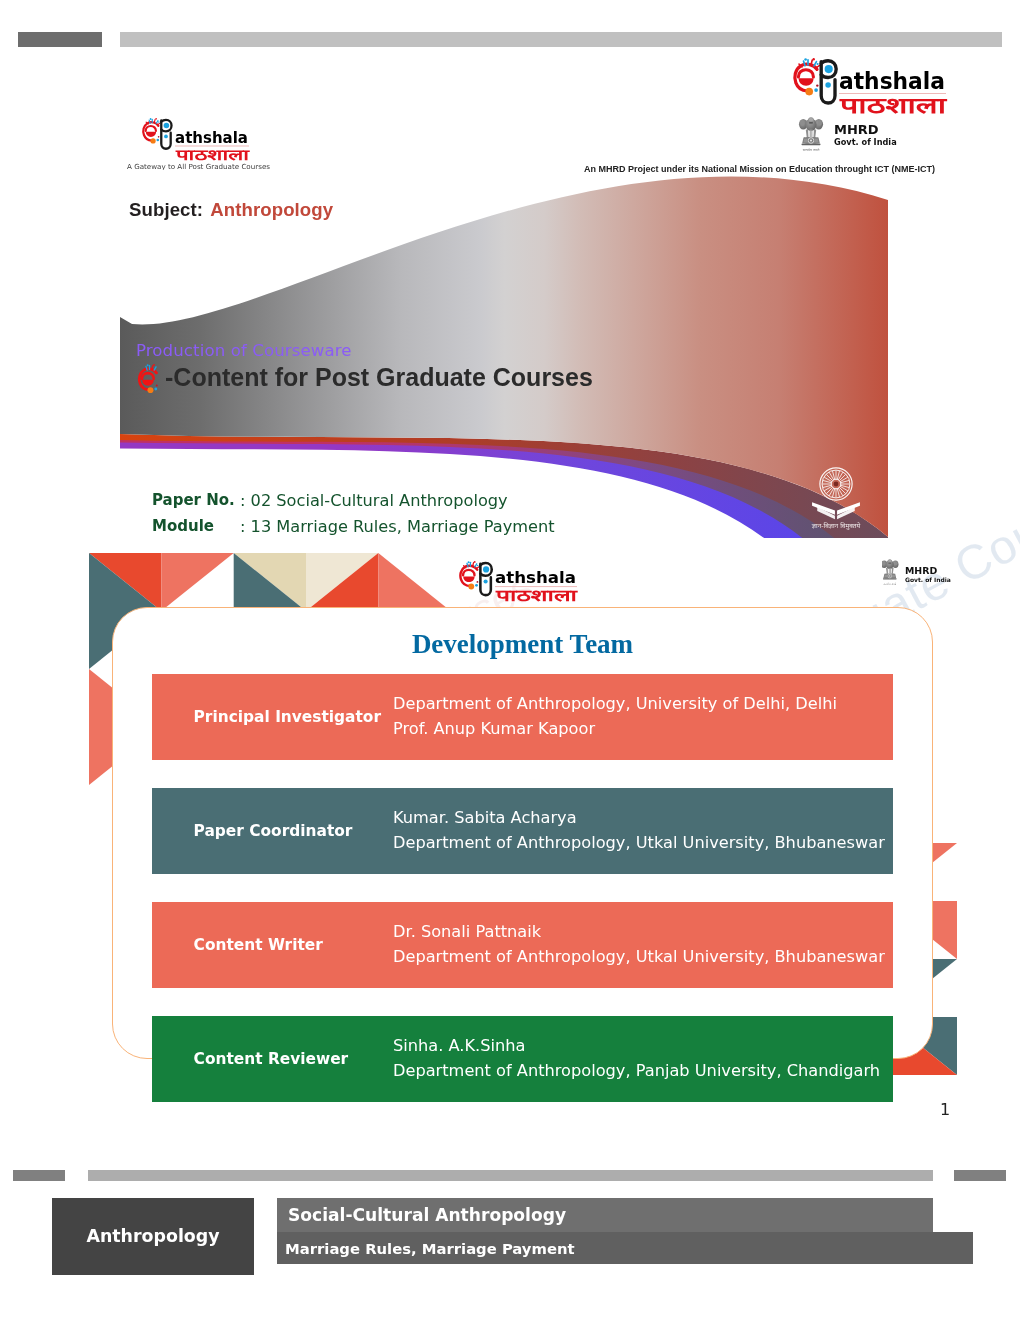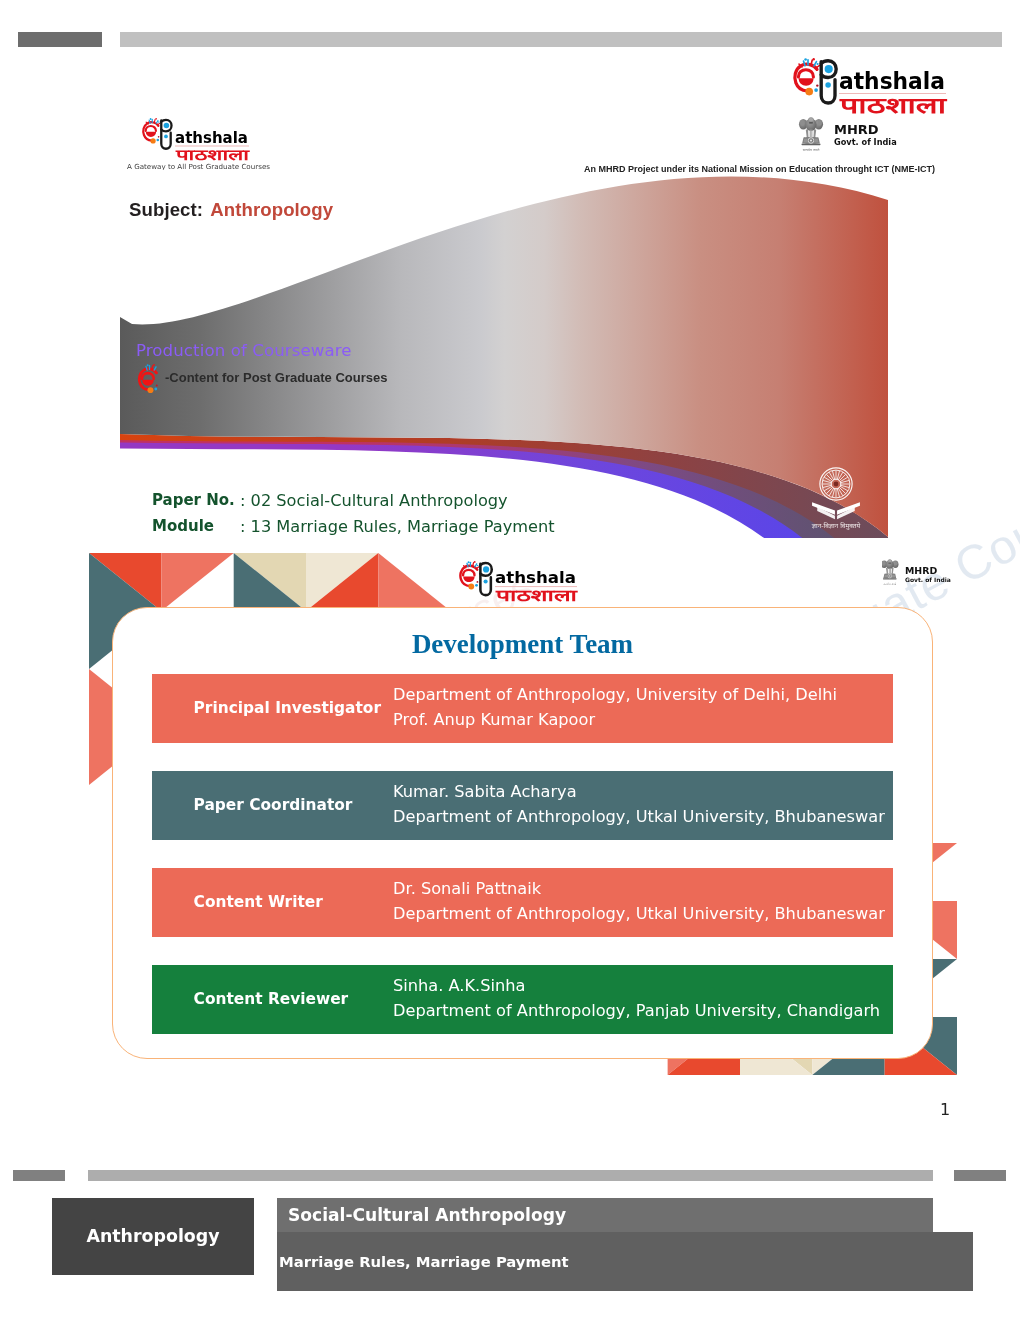--- a/index.html
+++ b/index.html
@@ -19,51 +19,51 @@
   .subject{position:absolute;left:129px;top:199px;font-size:18.6px;font-weight:bold;color:#231f20;z-index:5;letter-spacing:.1px;}
   .subject .val{color:#c1483a;margin-left:7px;}
 
   
   .banner{position:absolute;left:0;top:0;width:1020px;height:700px;z-index:2;}
   .watermark{position:absolute;left:648px;top:704px;font-family:"Liberation Sans",sans-serif;font-size:48px;color:#dee6ef;opacity:.85;transform:rotate(-28deg);transform-origin:0 0;white-space:nowrap;z-index:1;letter-spacing:1px;}
   .watermark2{position:absolute;left:150px;top:760px;font-family:"Liberation Sans",sans-serif;font-size:40px;color:#f4e6e6;opacity:.6;transform:rotate(-28deg);transform-origin:0 0;white-space:nowrap;z-index:1;}
   .ugc-emblem{position:absolute;left:784px;top:432px;z-index:4;}
   .banner-text{position:absolute;left:136px;top:341px;z-index:4;}
   .bt1{font-size:16.6px;color:#8b5cf6;font-family:"DejaVu Sans",sans-serif;letter-spacing:.1px;}
-  .bt2{margin-top:3px;margin-left:-1px;font-size:13px;font-weight:bold;color:#2b2b2b;font-family:"Liberation Sans",sans-serif;display:flex;align-items:center;letter-spacing:0px;}
+  .bt2{margin-top:3px;margin-left:-1px;font-size:25px;font-weight:bold;color:#2b2b2b;font-family:"Liberation Sans",sans-serif;display:flex;align-items:center;letter-spacing:0px;}
   .bt2 .emark{display:inline-block;width:29px;height:29px;margin-right:1px;position:relative;top:1px;}
 
   
   .meta{position:absolute;left:152px;top:487px;font-size:16.2px;color:#14532d;font-family:"DejaVu Sans",sans-serif;z-index:5;}
   .meta .row{display:flex;height:26px;align-items:center;}
   .meta .lbl{font-weight:bold;width:88px;font-size:15px;}
 
   
   .tri-layer{position:absolute;left:0;top:0;width:1020px;height:1320px;z-index:3;}
   .mini-logo{position:absolute;left:459px;top:560px;z-index:6;}
   .mini-mhrd{position:absolute;left:882px;top:559px;z-index:6;}
   .team-card{position:absolute;left:112px;top:606.5px;width:821px;height:452px;background:#fff;border:1.5px solid #f9b378;border-radius:35px;z-index:4;box-sizing:border-box;}
   .team-title{position:absolute;left:112px;top:629px;width:821px;text-align:center;font-family:"Liberation Serif",serif;font-weight:bold;font-size:27px;color:#0369a1;z-index:5;}
 
   .rows{position:absolute;left:152px;top:673.5px;width:741px;z-index:5;}
-  .trow{height:69px;margin-bottom:28px;display:flex;align-items:center;color:#fff;}
+  .trow{height:86px;margin-bottom:28px;display:flex;align-items:center;color:#fff;}
   .trole{width:241px;padding-left:41.6px;box-sizing:border-box;font-weight:bold;font-size:15.4px;font-family:"DejaVu Sans",sans-serif;white-space:nowrap;}
   .tdesc{font-size:16.2px;font-family:"DejaVu Sans",sans-serif;line-height:1.54;}
 
   
   .pgnum{position:absolute;left:940px;top:1100px;font-size:16px;color:#222;font-family:"DejaVu Sans",sans-serif;z-index:6;}
 
   
   .f-rule-dark-l{position:absolute;left:13px;top:1169.5px;width:52px;height:11px;background:#808080;}
   .f-rule-light{position:absolute;left:88px;top:1169.5px;width:845px;height:11px;background:#adadad;}
   .f-rule-dark-r{position:absolute;left:954px;top:1169.5px;width:52px;height:11px;background:#808080;}
 
   .f-subject{position:absolute;left:52px;top:1197.5px;width:202px;height:77.5px;background:#444444;color:#fff;display:flex;align-items:center;justify-content:center;font-weight:bold;font-size:17.4px;font-family:"DejaVu Sans",sans-serif;}
   .f-paper{position:absolute;left:277px;top:1197.5px;width:656px;height:34px;background:#6f6f6f;color:#fff;display:flex;align-items:center;padding-left:11px;box-sizing:border-box;font-weight:bold;font-size:17.1px;font-family:"DejaVu Sans",sans-serif;}
-  .f-module{position:absolute;left:277px;top:1232.3px;width:695.5px;height:59px;background:#606060;color:#fff;display:flex;align-items:center;padding-left:2px;box-sizing:border-box;font-weight:bold;font-size:14.8px;font-family:"DejaVu Sans",sans-serif;}
+  .f-module{position:absolute;left:277px;top:1232.3px;width:695.5px;height:32px;background:#606060;color:#fff;display:flex;align-items:center;padding-left:8px;box-sizing:border-box;font-weight:bold;font-size:14.8px;font-family:"DejaVu Sans",sans-serif;}
 </style>
 </head>
 <body>
 
 <div class="page">
 
   <div class="rule-dark"></div>
   <div class="rule-light"></div>
 
   <svg width="0" height="0" style="position:absolute" aria-hidden="true">

